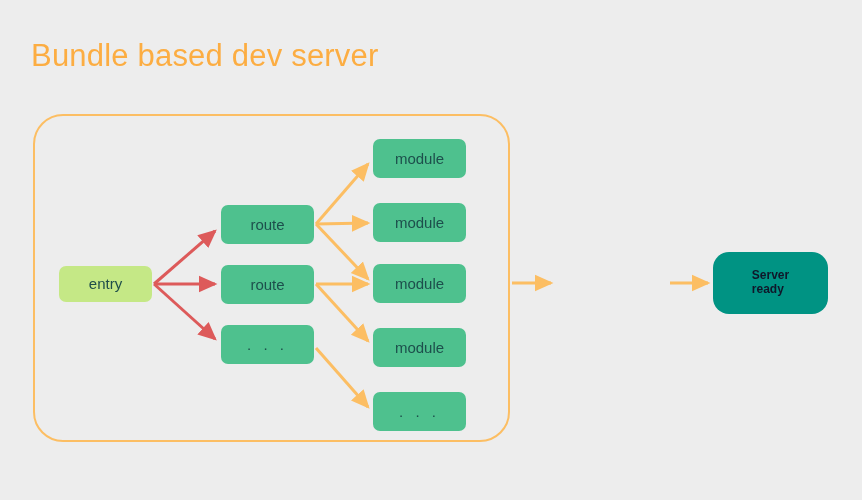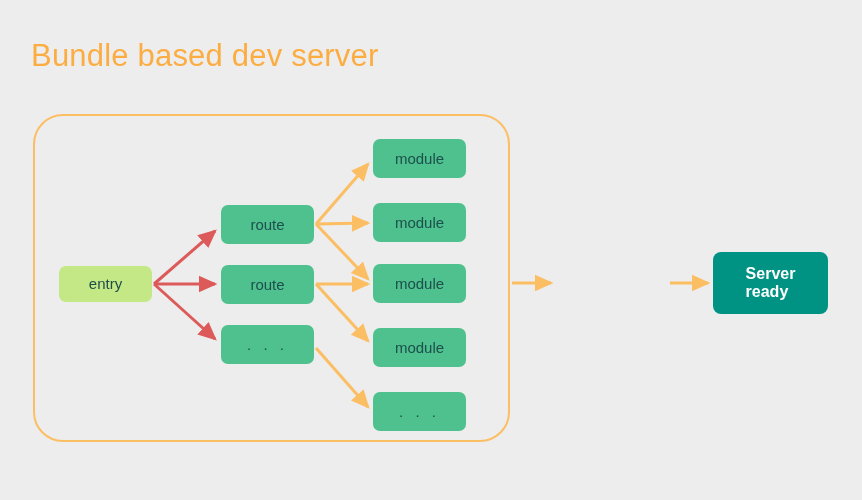--- a/index.html
+++ b/index.html
@@ -71,24 +71,24 @@
   }
   .node-bundle {
     background: #c890e8;
     color: #ffffff;
     font-size: 15px;
     font-weight: bold;
     border-radius: 7px;
   }
   .node-server {
     background: #009383;
-    color: #ffffff;
-    font-size: 16px;
+    color: #0f172a;
+    font-size: 12px;
     font-weight: bold;
-    border-radius: 8px;
+    border-radius: 16px;
     white-space: pre-line;
   }
   .dots {
     letter-spacing: 4px;
   }
 </style>
 </head>
 <body>
 
 <div id="canvas">

